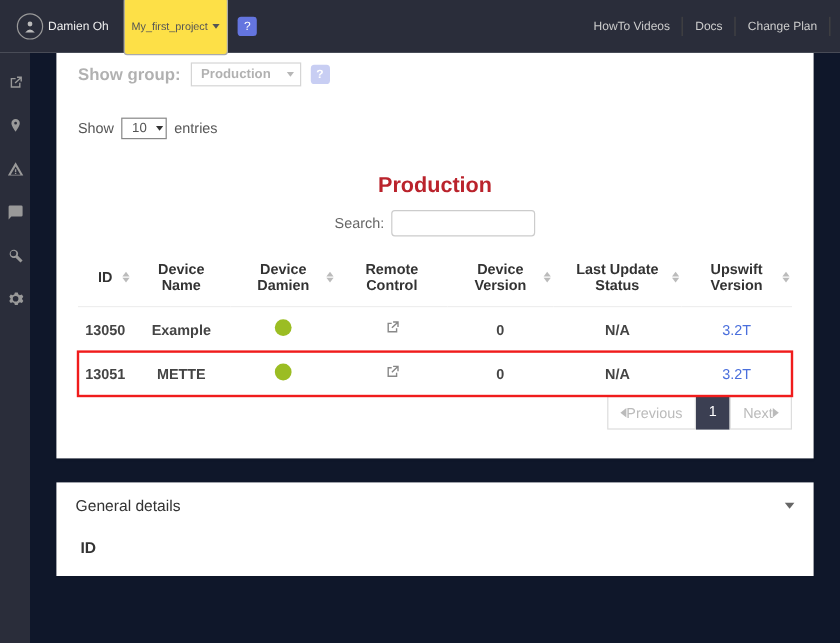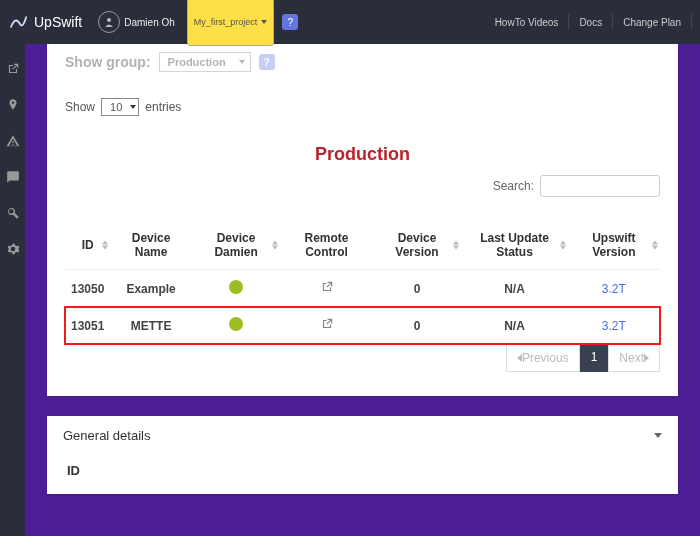--- a/index.html
+++ b/index.html
@@ -13,31 +13,31 @@
 .project-select span{margin-right:4px}
 .caret{width:0;height:0;border-left:3px solid transparent;border-right:3px solid transparent;border-top:4px solid #555}
 .help-btn{width:16px;height:16px;background:#6475df;color:#fff;border-radius:3px;display:flex;align-items:center;justify-content:center;font-size:10px;margin-left:2px}
 .nav-links{display:flex;align-items:center}
 .nav-link{padding:0 10px;color:#ccc;font-size:10px;cursor:pointer;height:44px;display:flex;align-items:center}
 .nav-sep{width:1px;height:16px;background:#444}
 .nav-right{margin-left:auto;display:flex;align-items:center}
 .shell{display:flex;height:calc(536px - 44px)}
 .side-nav{width:25px;background:#2a2d3a;padding-top:18px;display:flex;flex-direction:column;align-items:center;gap:22px}
 .side-icon{width:14px;height:14px;color:#999;cursor:pointer}
-.main{flex:1;overflow:auto;background:#4c1d95;padding:0}
+.main{flex:1;overflow:auto;background:#0f172a;padding:0}
 .panel{background:#fff;margin:0 22px 20px 22px;padding:0 18px;box-shadow:0 1px 2px rgba(0,0,0,.06)}
 .show-group{display:flex;align-items:center;padding:8px 0;font-weight:700;font-size:14px;color:#222}
 .show-group label{margin-right:8px}
 .sel{border:1px solid #888;padding:3px 24px 3px 8px;font-size:11px;position:relative;margin-right:6px}
 .sel::after{content:"";position:absolute;right:5px;top:50%;transform:translateY(-50%);border-left:3px solid transparent;border-right:3px solid transparent;border-top:4px solid #333}
 .entries-row{display:flex;align-items:center;font-size:12px;color:#555;padding:18px 0 8px}
 .entries-row .sel-sm{border:1px solid #888;padding:2px 16px 2px 8px;font-size:11px;position:relative;margin:0 6px}
 .entries-row .sel-sm::after{content:"";position:absolute;right:2px;top:50%;transform:translateY(-50%);border-left:3px solid transparent;border-right:3px solid transparent;border-top:4px solid #333}
 h2.section-title{text-align:center;color:#ba232c;font-weight:700;font-size:18px;margin:20px 0 10px}
-.search-row{display:flex;justify-content:flex-end;align-items:center;font-size:12px;color:#666;margin-bottom:24px}
+.search-row{display:flex;justify-content:center;align-items:center;font-size:12px;color:#666;margin-bottom:10px}
 .search-row input{border:1px solid #ccc;border-radius:3px;padding:3px 4px;margin-left:6px;font-size:12px;width:110px}
 table.dt{width:100%;border-collapse:collapse;font-size:12px}
 table.dt th{color:#333;font-weight:700;padding:10px 6px;text-align:center;position:relative;vertical-align:middle}
 .sort{position:absolute;right:2px;top:50%;transform:translateY(-50%);display:flex;flex-direction:column}
 .sort::before{content:"";border-left:3px solid transparent;border-right:3px solid transparent;border-bottom:4px solid #bbb;margin-bottom:1px}
 .sort::after{content:"";border-left:3px solid transparent;border-right:3px solid transparent;border-top:4px solid #bbb}
 table.dt td{padding:10px 6px;text-align:center;color:#444;font-weight:600}
 .row-high{outline:2px solid #f01c1c;outline-offset:-1px}
 .row1 td{border-top:1px solid #eee}
 .state-dot{width:14px;height:14px;background:#9bbd23;border-radius:50%;display:inline-block}
@@ -51,26 +51,20 @@
 .arrow-r{width:0;height:0;border-top:4px solid transparent;border-bottom:4px solid transparent;border-left:5px solid currentColor}
 .details-panel{background:#fff;margin:0 22px;padding:12px 16px;box-shadow:0 1px 2px rgba(0,0,0,.06)}
 .details-header{display:flex;justify-content:space-between;align-items:center;font-size:13px;color:#333;cursor:pointer}
 .chev{width:0;height:0;border-left:4px solid transparent;border-right:4px solid transparent;border-top:5px solid #666}
 .sub-id{font-weight:700;font-size:13px;padding:20px 4px 4px}
 </style>
 </head>
 <body>
 
 <div class="top-nav">
-  <div class="logo">
-    <svg class="logo-wave" viewBox="0 0 24 24">
-        <path d="M3 18 Q 8 5 13 14 Q 16 20 20 6" stroke="#cfd8ff" stroke-width="2" fill="none"></path>
-      </svg>
-    <span>UpSwift</span>
-  </div>
   <div class="avatar-wrap">
     <div class="avatar">
       <svg viewBox="0 0 24 24">
           <circle cx="12" cy="8" r="4" fill="#bbb"></circle>
           <path d="M4 22 Q12 12 20 22" fill="#bbb"></path>
         </svg>
     </div>
     <span>Damien Oh</span>
   </div>
   <div class="project-select">

